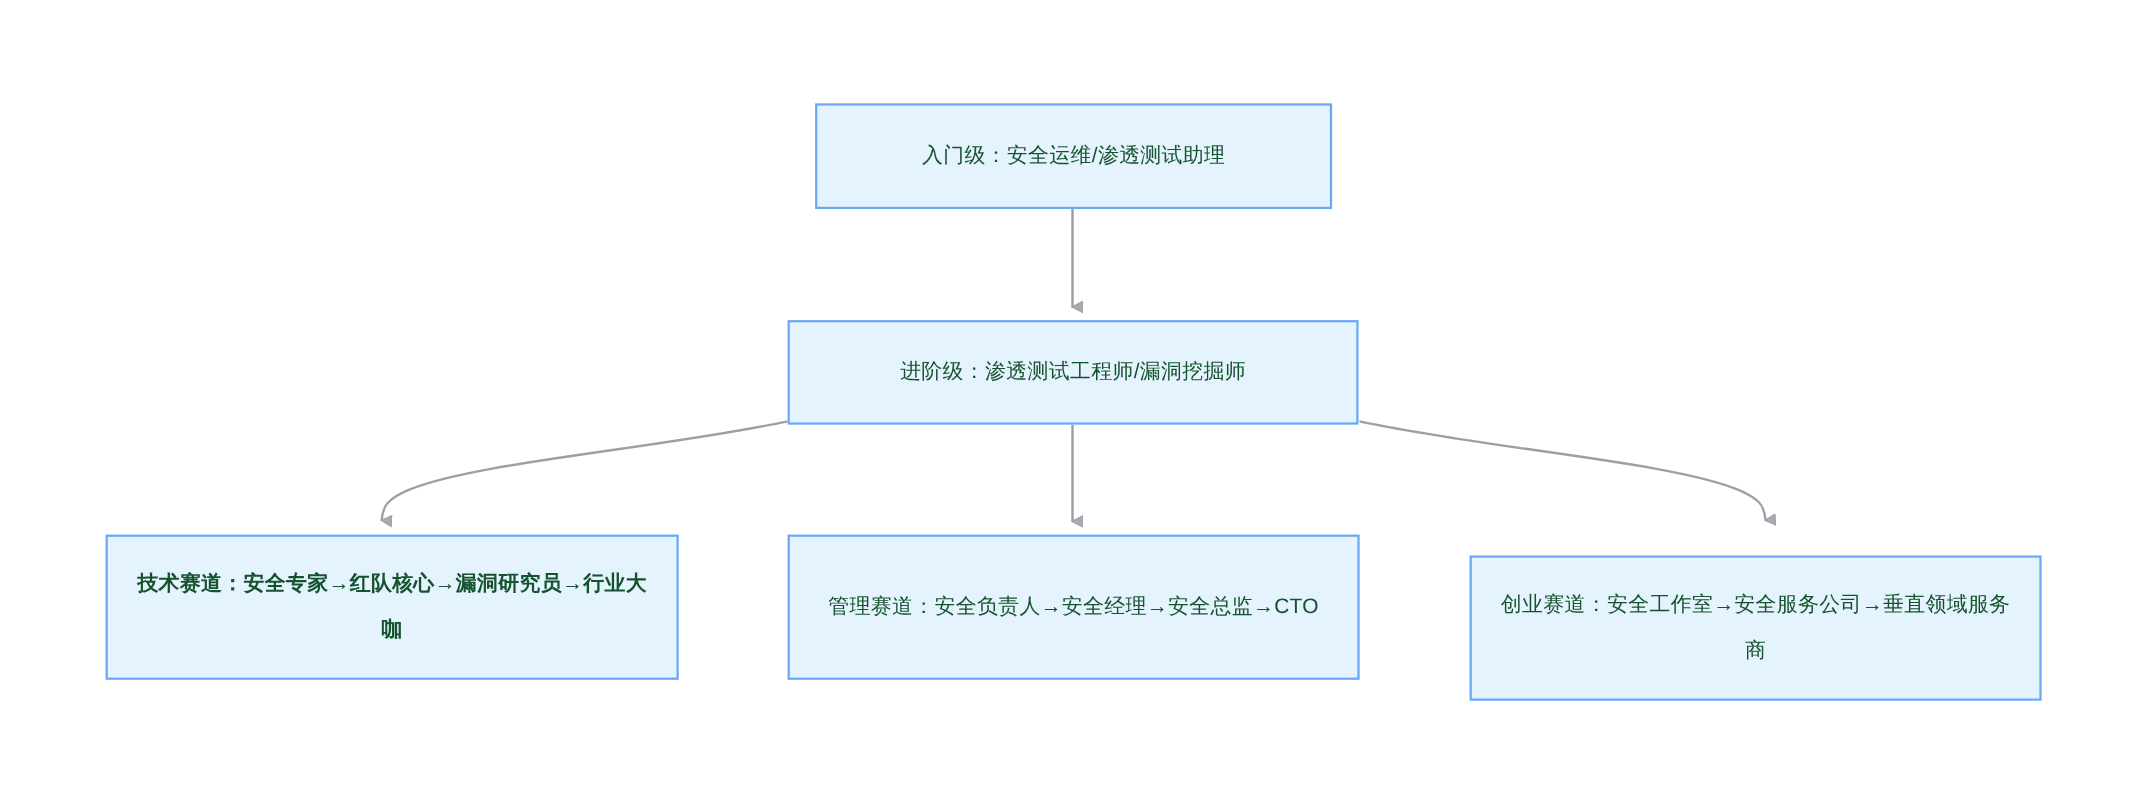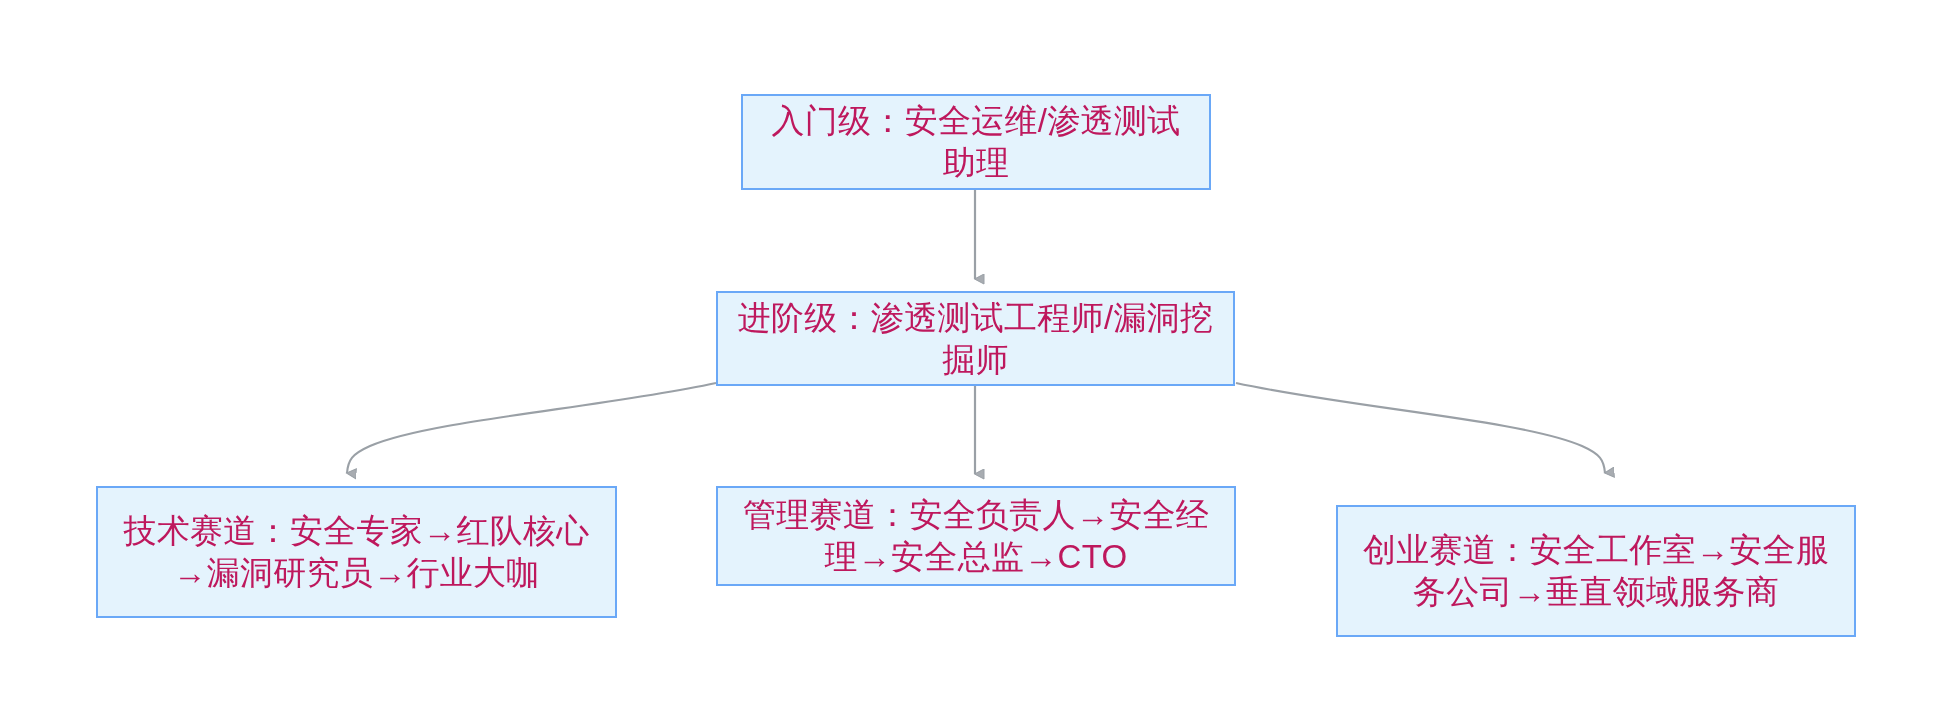--- a/index.html
+++ b/index.html
@@ -27,35 +27,35 @@
   }
   .node {
     position: absolute;
     box-sizing: border-box;
     background: #e4f3fd;
     border: 2px solid #6aa8f7;
     display: flex;
     align-items: center;
     justify-content: center;
     text-align: center;
-    color: #be185d;
-    font-size: 33px;
+    color: #14532d;
+    font-size: 19px;
     line-height: 42px;
     letter-spacing: 0.3px;
     padding: 4px 18px;
   }
   .node .label {
     display: block;
     width: 100%;
   }
   
   #node-entry   { left: 741px;  top: 94px;  width: 470px; height: 96px; }
   #node-inter   { left: 716px;  top: 291px; width: 519px; height: 95px; }
-  #node-tech    { left: 96px;   top: 486px; width: 521px; height: 132px; }
-  #node-manage  { left: 716px;  top: 486px; width: 520px; height: 100px; justify-content: flex-end; }
+  #node-tech    { left: 96px;   top: 486px; width: 521px; height: 132px; font-weight: bold; }
+  #node-manage  { left: 716px;  top: 486px; width: 520px; height: 132px; justify-content: flex-end; }
   #node-startup { left: 1336px; top: 505px; width: 520px; height: 132px; }
 </style>
 </head>
 <body>
 
 <div id="canvas">
 
   <svg id="edge-layer" viewBox="0 0 1952 716" width="1952" height="716" xmlns="http://www.w3.org/2000/svg">
     <defs>
       <marker id="arrowhead" markerWidth="12" markerHeight="12" refX="5.5" refY="9.5" orient="auto" markerUnits="userSpaceOnUse">

